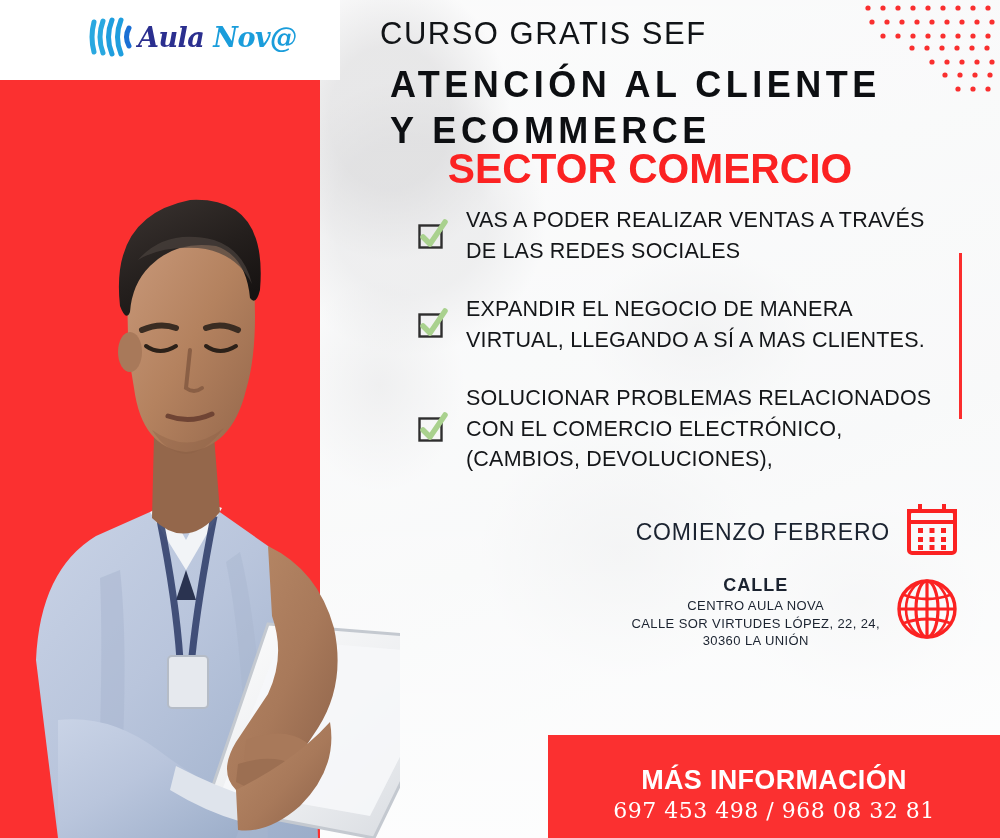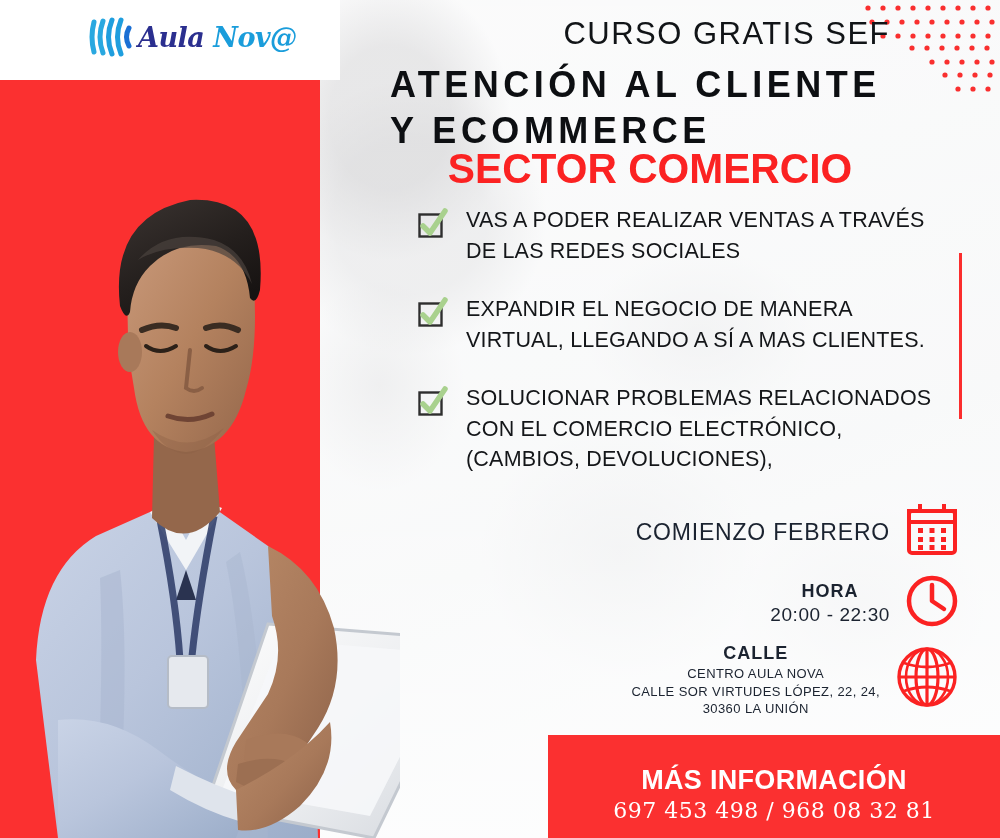--- a/index.html
+++ b/index.html
@@ -92,23 +92,23 @@
     position: absolute;
     left: 959px; top: 253px;
     width: 3px; height: 166px;
     background: #fb2d2d;
     z-index: 5;
   }
 
   
   .kicker {
     position: absolute;
-    left: 400px; top: 16px;
+    left: 380px; top: 16px;
     width: 490px;
-    text-align: right;
+    text-align: left;
     font-size: 31px;
     letter-spacing: 1.5px;
     color: #111417;
     font-weight: normal;
     z-index: 5;
   }
   .title {
     position: absolute;
     left: 390px; top: 62px;
     width: 520px;
@@ -134,21 +134,21 @@
 
   
   .bullets {
     position: absolute;
     left: 415px; top: 205px;
     width: 540px;
     z-index: 5;
   }
   .bullet {
     display: flex;
-    align-items: flex-start;
+    align-items: center;
     gap: 17px;
     margin-bottom: 28px;
   }
   .check-icon { flex: 0 0 auto; margin-top: 2px; }
   .bullet-text {
     font-size: 21.5px;
     line-height: 1.42;
     color: #141619;
     letter-spacing: 0.2px;
     white-space: pre-line;
@@ -442,32 +442,20 @@
               <rect x="25.5" y="34" width="5" height="5"></rect>
               <rect x="37" y="34" width="5" height="5"></rect>
             <rect x="14" y="42" width="5" height="5"></rect>
               <rect x="25.5" y="42" width="5" height="5"></rect>
               <rect x="37" y="42" width="5" height="5"></rect>
           </g>
         </svg>
       </span>
     </div>
 
-    <div class="info-row row-hora">
-      <div class="info-body">
-        <div class="info-label">HORA</div>
-        <div class="info-value">20:00 - 22:30</div>
-      </div>
-      <span class="icon-box">
-        <svg width="56" height="56" viewBox="0 0 56 56" xmlns="http://www.w3.org/2000/svg">
-          <circle cx="28" cy="28" r="23" fill="none" stroke="#fb2222" stroke-width="4.5"></circle>
-          <path d="M28 12 L28 28 L40 36" fill="none" stroke="#fb2222" stroke-width="4.5" stroke-linecap="round" stroke-linejoin="round"></path>
-        </svg>
-      </span>
-    </div>
 
     <div class="info-row">
       <div class="info-body">
         <div class="info-label">CALLE</div>
         <div class="info-addr">CENTRO AULA NOVA
 CALLE SOR VIRTUDES LÓPEZ, 22, 24,
 30360 LA UNIÓN</div>
       </div>
       <span class="icon-box">
         <svg width="66" height="66" viewBox="0 0 66 66" xmlns="http://www.w3.org/2000/svg">

